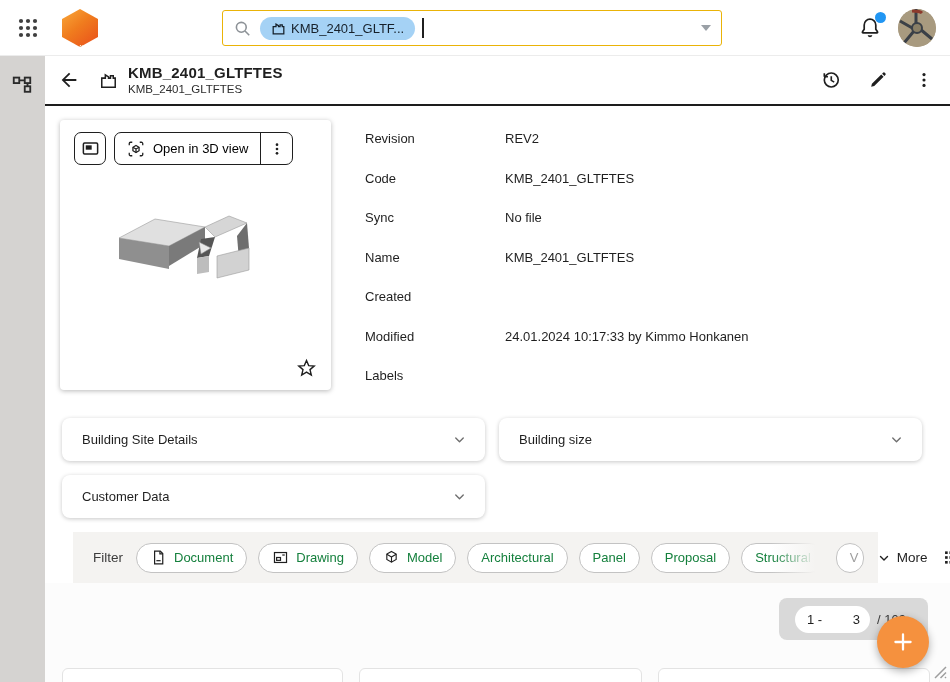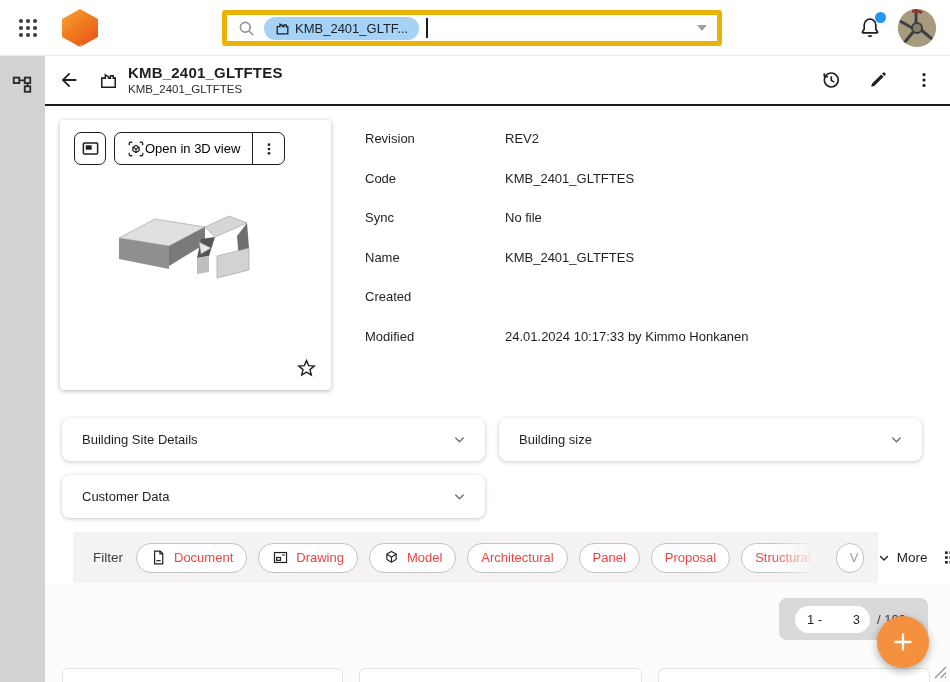--- a/index.html
+++ b/index.html
@@ -9,21 +9,21 @@
 
   
   .topbar { position:absolute; left:0; top:0; width:950px; height:56px; background:#fff;
             border-bottom:1px solid #ececec; display:flex; align-items:center; }
   .grid-btn { position:absolute; left:16px; top:16px; width:24px; height:24px; background:none; border:none; cursor:pointer; }
   .logo { position:absolute; left:62px; top:9px; width:36px; height:38px; display:flex; align-items:center; justify-content:center;
           background:linear-gradient(140deg,#f9a93a 0%,#f07c1e 45%,#e94e1b 100%);
           clip-path:polygon(50% 0%,100% 26%,100% 74%,50% 100%,0% 74%,0% 26%); cursor:pointer; }
   .logo span { color:#fff7d9; font-size:12px; font-weight:400; font-style:italic; text-shadow:0 1px 1px rgba(120,30,0,.8);margin-top:40px; }
   .searchbox { position:absolute; left:222px; top:10px; width:500px; height:36px; background:#fff;
-               border:5px solid #eab308; border-radius:3px; display:flex; align-items:center; padding:0 10px; }
+               border:1px solid #eab308; border-radius:3px; display:flex; align-items:center; padding:0 10px; }
   .searchbox .mag { flex:0 0 auto; display:flex; margin-right:8px; }
   .schip { display:flex; align-items:center; gap:5px; height:23px; padding:0 11px; background:#a5d2f5;
            border-radius:12px; font-size:13px; color:#17212b; white-space:nowrap; cursor:pointer; }
   .cursor { width:1.5px; height:20px; background:#1f1f1f; margin-left:7px; animation:blink 1.1s steps(1) infinite; }
   @keyframes blink { 50% { opacity:0; } }
   .scaret { margin-left:auto; width:0; height:0; border-left:5px solid transparent; border-right:5px solid transparent;
             border-top:6px solid #9aa0a6; cursor:pointer; }
   .bell-btn { position:absolute; right:66px; top:15px; width:26px; height:26px; background:none; border:none; cursor:pointer; }
   .bell-dot { position:absolute; right:-2px; top:-3px; width:11px; height:11px; border-radius:50%; background:#2196f3; }
   .avatar { position:absolute; right:14px; top:9px; width:38px; height:38px; border-radius:50%; overflow:hidden;
@@ -46,21 +46,21 @@
 
   
   .content { position:absolute; left:45px; top:106px; width:905px; height:426px; background:#fff; }
 
   .preview-card { position:absolute; left:15px; top:14px; width:271px; height:270px; background:#fff;
                   border-radius:4px; box-shadow:0 1px 5px rgba(0,0,0,.28); }
   .pv-row { position:absolute; left:14px; top:12px; display:flex; gap:8px; }
   .pip-btn { width:32px; height:33px; background:#fff; border:1.6px solid #1f1f1f; border-radius:7px;
              display:flex; align-items:center; justify-content:center; cursor:pointer; }
   .open3d { height:33px; display:flex; align-items:stretch; border:1.6px solid #1f1f1f; border-radius:7px; background:#fff; overflow:hidden; }
-  .open3d-main { display:flex; align-items:center; padding:0 12px; font-size:13px; font-weight:500;
+  .open3d-main { display:flex; align-items:center; gap:8px; padding:0 12px; font-size:13px; font-weight:500;
                  background:none; border:none; cursor:pointer; white-space:nowrap; }
   .open3d-kebab { width:32px; border:none; border-left:1.3px solid #1f1f1f; background:none; cursor:pointer;
                   display:flex; align-items:center; justify-content:center; }
   .thumb { position:absolute; left:55px; top:88px; }
   .fav-btn { position:absolute; right:14px; bottom:12px; background:none; border:none; cursor:pointer; display:flex; }
 
   .details { position:absolute; left:320px; top:13px; width:570px; }
   .drow { display:flex; height:39.5px; align-items:center; }
   .dlabel { width:140px; font-size:13px; color:#1f1f1f; }
   .dvalue { font-size:13px; color:#1f1f1f; }
@@ -72,21 +72,21 @@
   .panel .chev { margin-left:auto; display:flex; }
   .p1 { left:17px; top:312px; }
   .p2 { left:454px; top:312px; }
   .p3 { left:17px; top:369px; }
 
   
   .filterbar { position:absolute; left:45px; top:532px; width:805px; height:51px; background:#f4f3f1;
                display:flex; align-items:center; padding:0 19px 0 20px;margin-left:28px; }
   .flt-label { font-size:13.5px; color:#3c3c3c; margin-right:13px; }
   .chip { display:flex; align-items:center; gap:7px; height:30px; padding:0 13px; background:#fff;
-          border:1px solid #c3c3c3; border-radius:15px; font-size:13px; color:#ef4444;
+          border:1px solid #c3c3c3; border-radius:15px; font-size:13px; color:#15803d;
           cursor:pointer; white-space:nowrap; margin-right:11px; }
   .chip-partial { width:44px; overflow:hidden; color:#9e9e9e; position:relative; }
   .fadeout { position:absolute; left:698px; top:0; width:62px; height:51px;
              background:linear-gradient(to right, rgba(244,243,241,0), #f4f3f1 72%); pointer-events:none; }
   .more-btn { display:flex; align-items:center; gap:6px; background:none; border:none; font-size:13.5px;
               color:#1f1f1f; cursor:pointer; margin-left:2px; }
   .vdiv { width:1px; height:25px; background:#bdbdbd; margin-left:auto; }
   .flt-icon { background:none; border:none; cursor:pointer; display:flex; margin-left:14px; }
 
   
@@ -282,20 +282,24 @@
         <span class="dlabel">Name</span>
         <span class="dvalue">KMB_2401_GLTFTES</span>
       </div>
       <div class="drow">
         <span class="dlabel">Created</span>
       </div>
       <div class="drow">
         <span class="dlabel">Modified</span>
         <span class="dvalue">24.01.2024 10:17:33 by Kimmo Honkanen</span>
       </div>
+      <div class="drow">
+        <span class="dlabel">Labels</span>
+        <span class="dvalue"></span>
+      </div>
     </div>
 
     <div class="panel p1">
       <span class="ptitle">Building Site Details</span>
       <span class="chev">
         <svg width="15" height="15" viewBox="0 0 24 24" fill="none" stroke="#6f6f6f" stroke-width="2.2" stroke-linecap="round" stroke-linejoin="round">
             <polyline points="6,9.5 12,15.5 18,9.5"></polyline>
           </svg>
       </span>
     </div>

